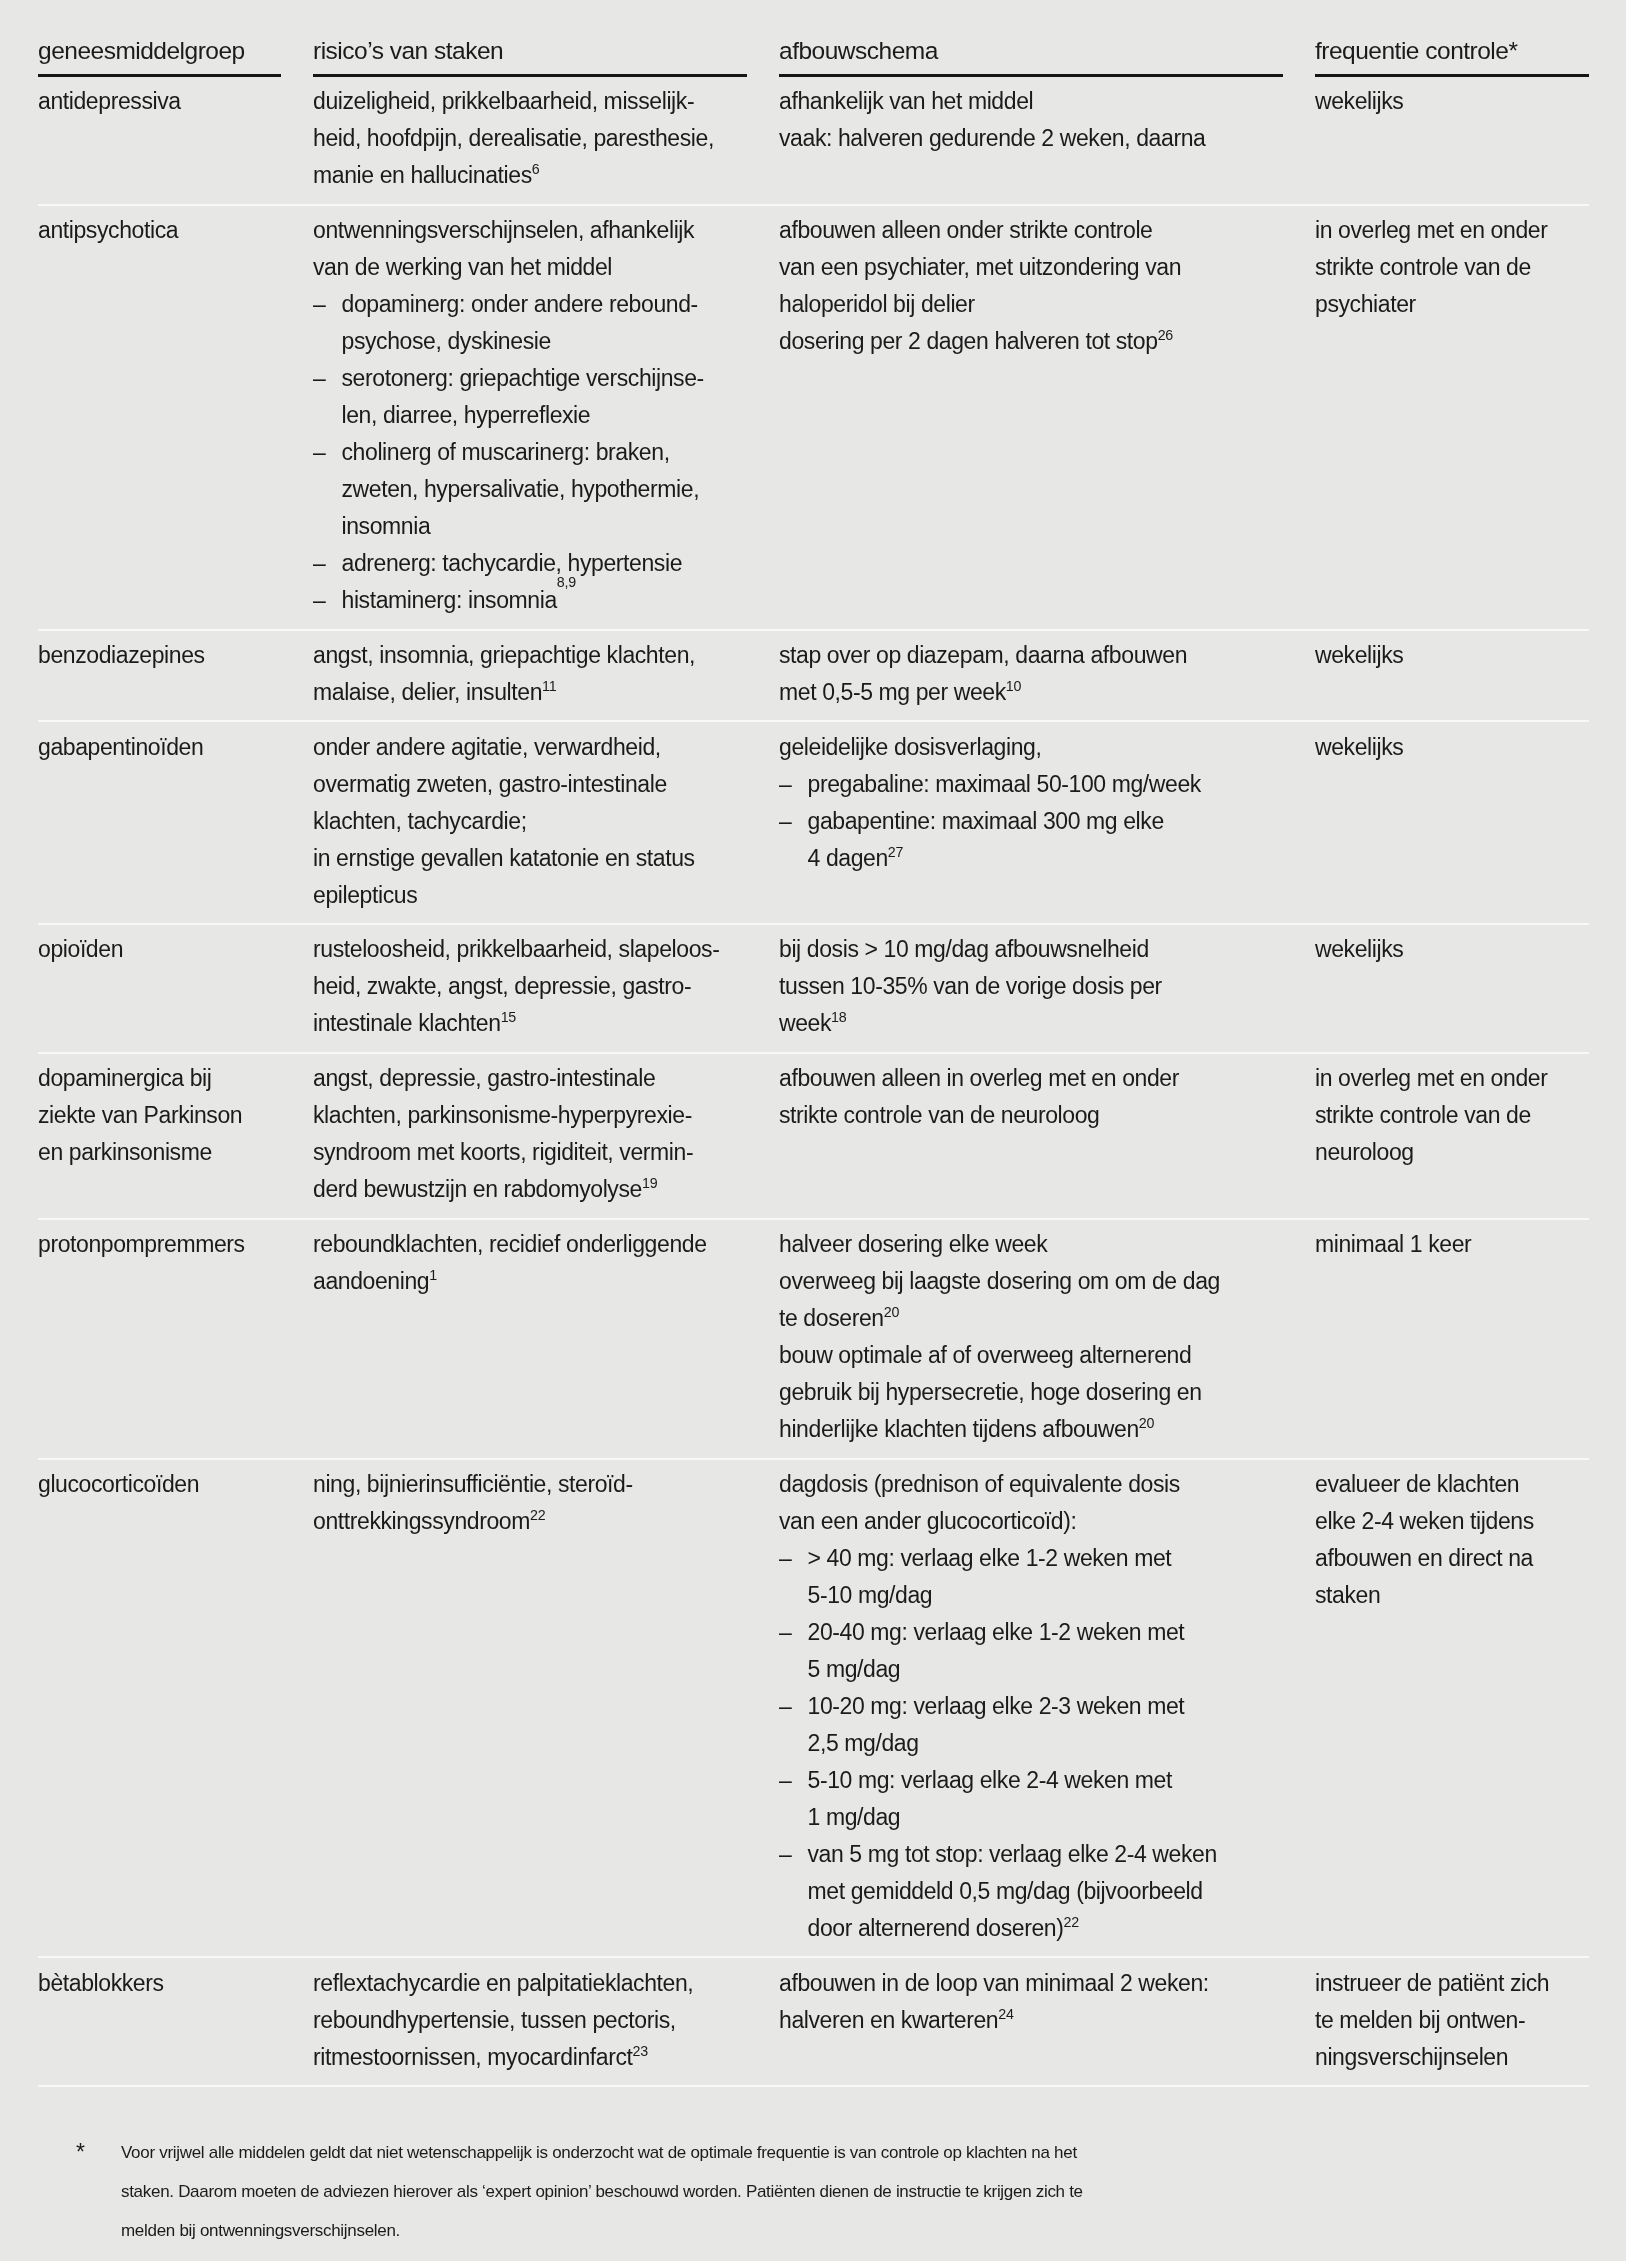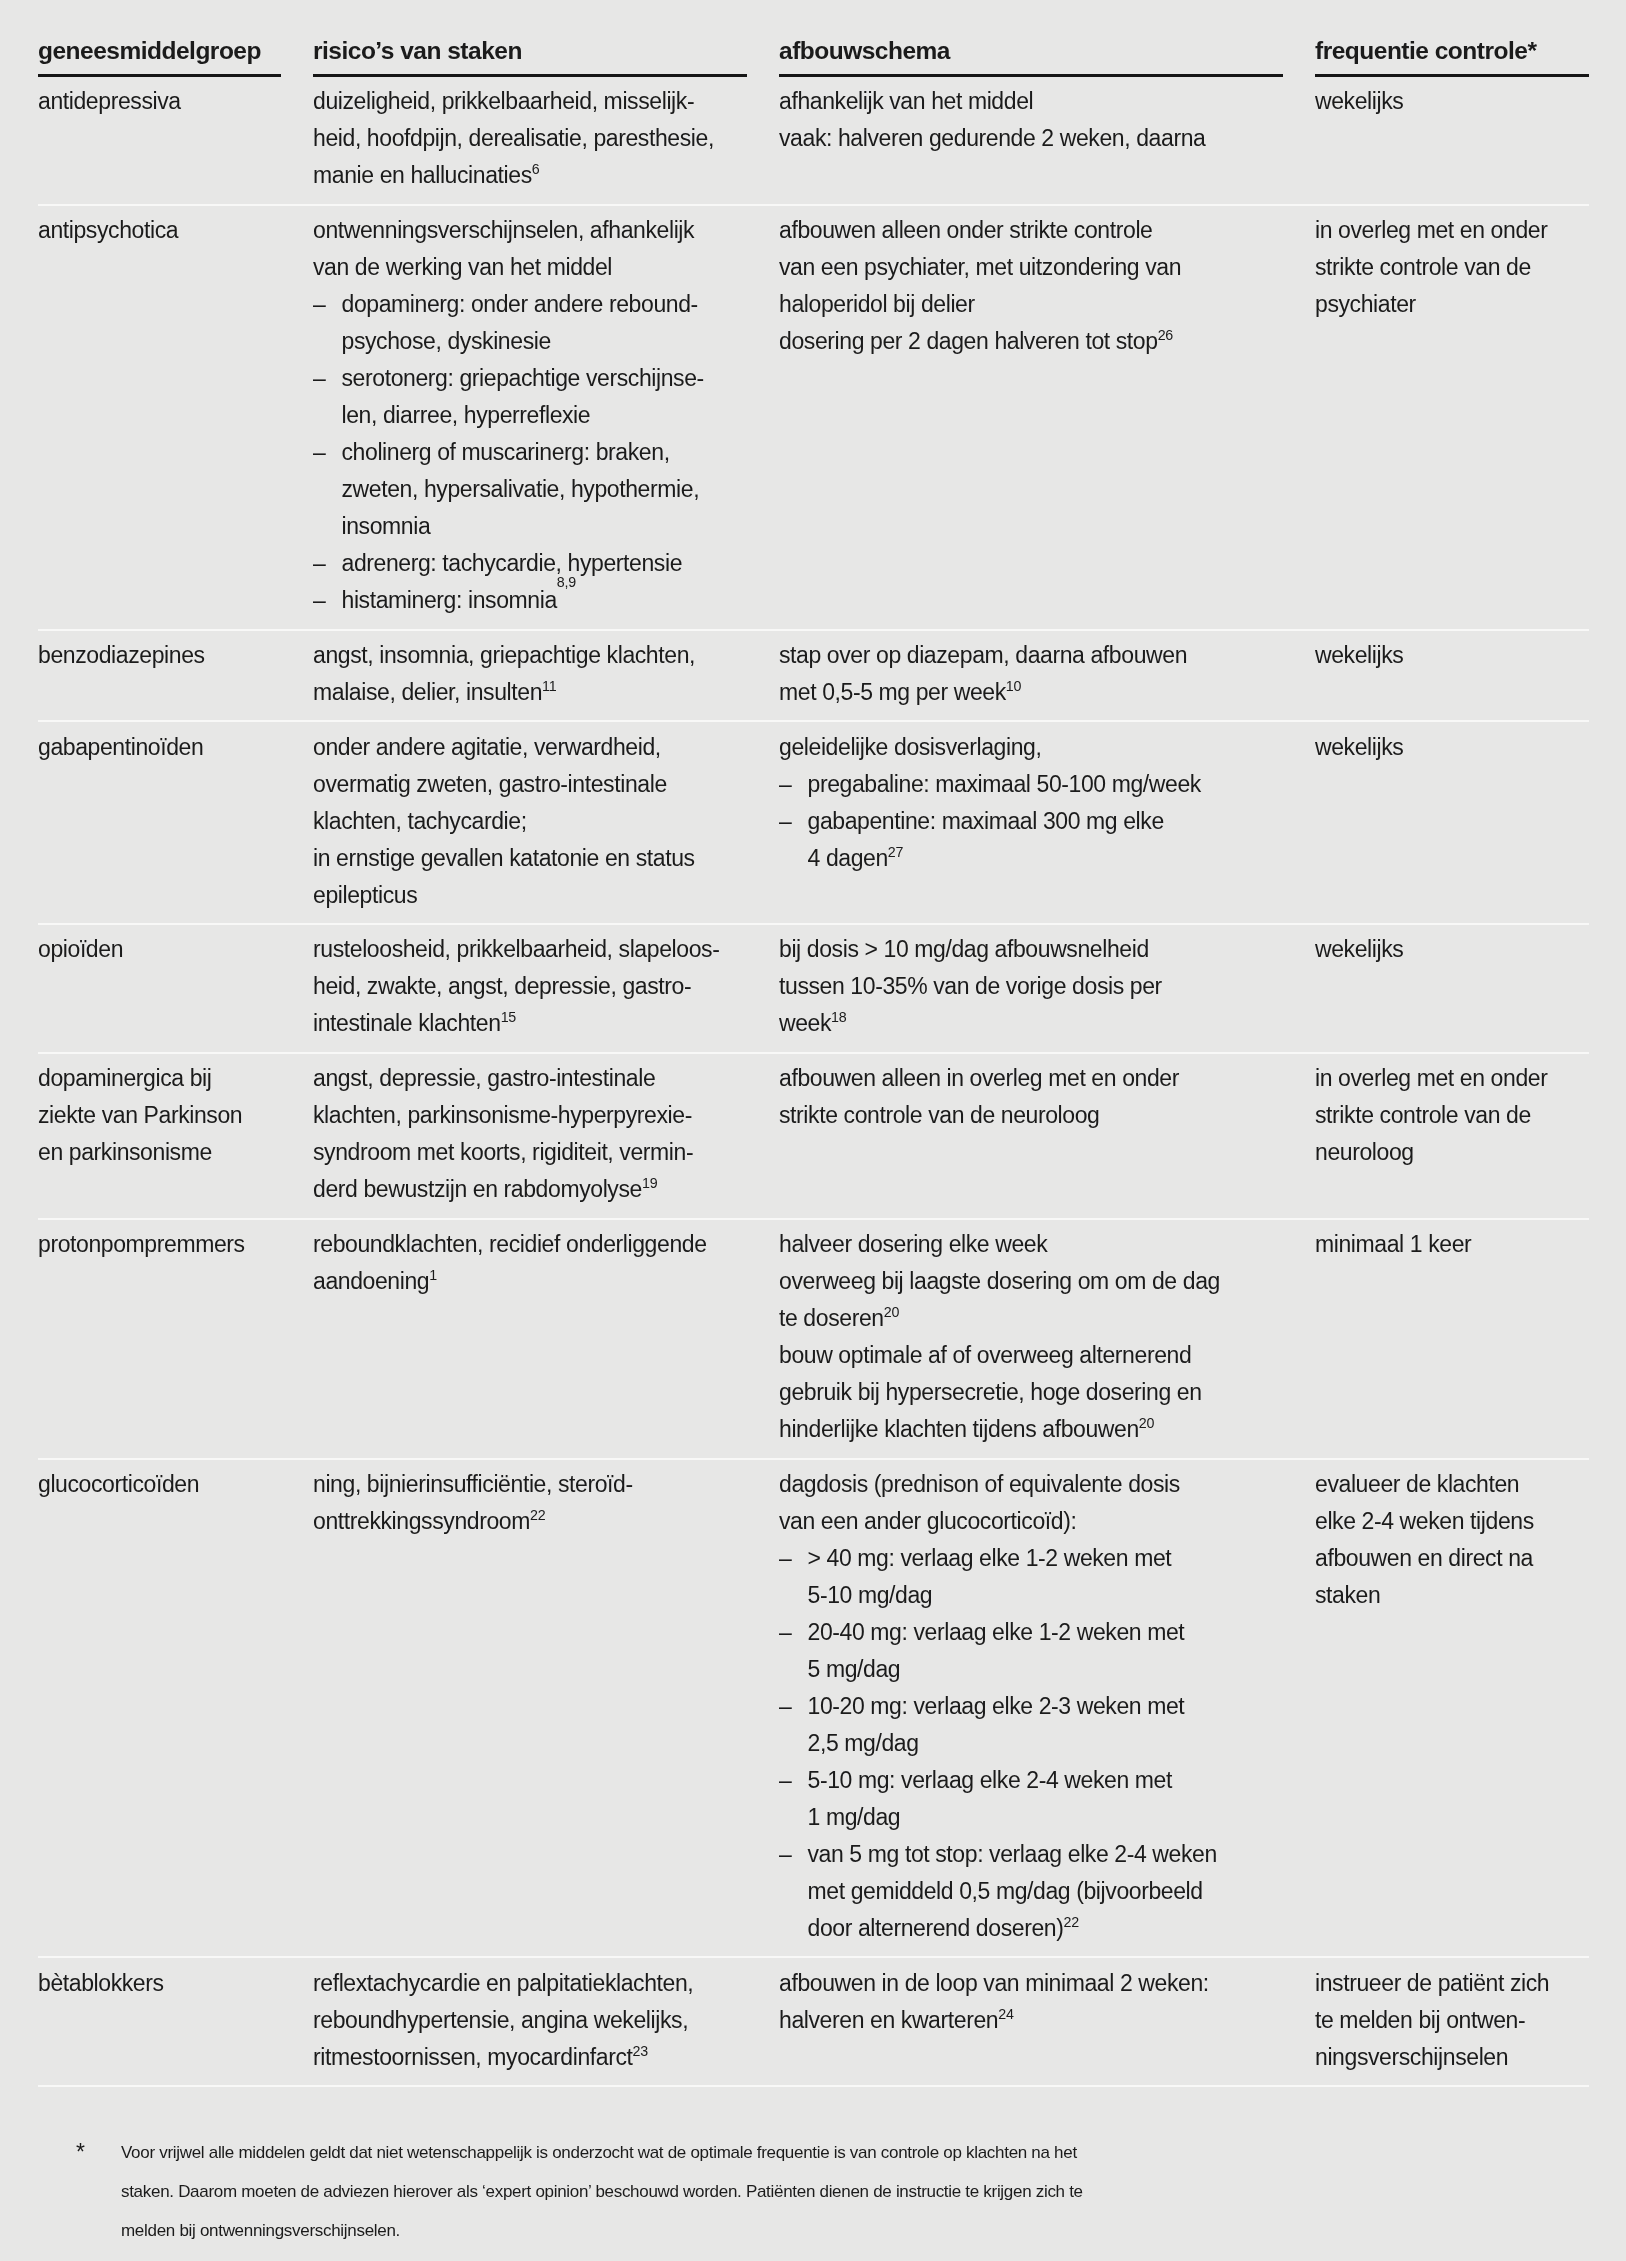--- a/index.html
+++ b/index.html
@@ -10,21 +10,21 @@
     color:#1b1b1b;
     -webkit-font-smoothing:antialiased;
   }
   .page{padding:16px 38px 0;}
   .thead,.tr{
     display:grid;
     grid-template-columns:243px 434px 504px 274px;
     column-gap:32px;
   }
   .th{
-    font-weight:bold;
+    font-weight:normal;
     font-size:24.5px;
     letter-spacing:-0.5px;
     padding:20.5px 0 9.5px;
     border-bottom:3.2px solid #161616;
     white-space:nowrap;
   }
   .tr{
     padding:6.3px 0 9.5px;
     border-bottom:2.4px solid #f8f8f7;
   }
@@ -280,21 +280,21 @@
             <div class="line"><span>afbouwen en direct na</span></div>
             <div class="line"><span>staken</span></div>
           </div>
         </div>
         <div class="tr">
           <div class="td">
             <div class="line"><span>bètablokkers</span></div>
           </div>
           <div class="td">
             <div class="line"><span>reflextachycardie en palpitatieklachten,</span></div>
-            <div class="line"><span>reboundhypertensie, angina wekelijks,</span></div>
+            <div class="line"><span>reboundhypertensie, tussen pectoris,</span></div>
             <div class="line"><span>ritmestoornissen, myocardinfarct</span><sup>23</sup></div>
           </div>
           <div class="td">
             <div class="line"><span>afbouwen in de loop van minimaal 2 weken:</span></div>
             <div class="line"><span>halveren en kwarteren</span><sup>24</sup></div>
           </div>
           <div class="td">
             <div class="line"><span>instrueer de patiënt zich</span></div>
             <div class="line"><span>te melden bij ontwen-</span></div>
             <div class="line"><span>ningsverschijnselen</span></div>

